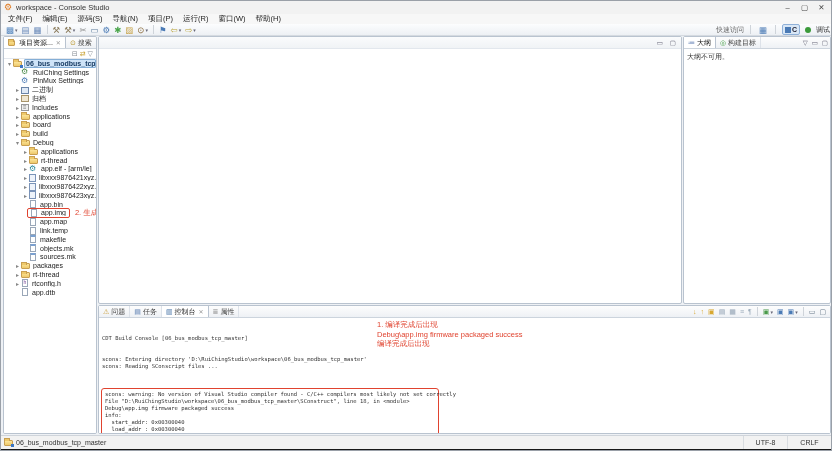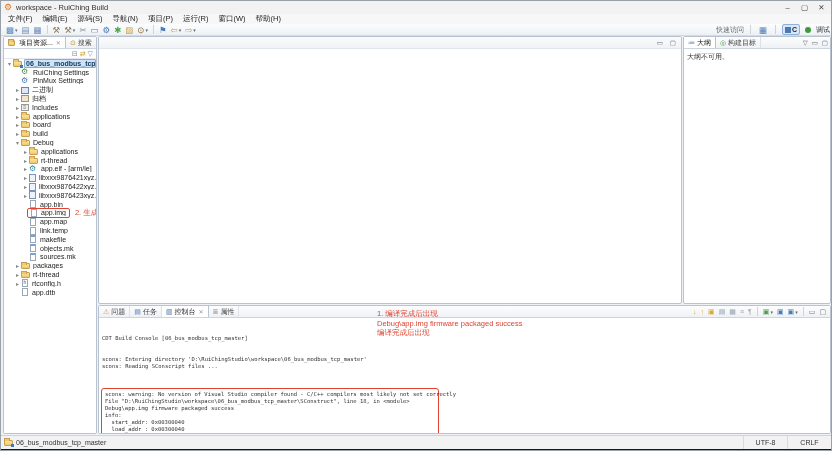--- a/index.html
+++ b/index.html
@@ -87,38 +87,38 @@
   .outline-msg { font-size:7px; color:#333; padding:3px 3px; }
   
   #console { left:97px; top:304px; width:733px; height:129px; }
   #console-toolbar { display:flex; align-items:center; margin-left:auto; padding-right:2px; }
   #console-toolbar .tbtn .g { font-size:7px; }
   .console-body { position:absolute; left:0; top:13px; right:0; bottom:0; background:#fff; overflow:hidden;
     font-family:"DejaVu Sans Mono", monospace; font-size:5.5px; line-height:7px; color:#333;
     padding:2px 0 0 3px; white-space:pre; }
   .cline { height:7px; }
   .cbox { border:1px solid #e0432f; border-radius:3px; width:338px; padding:2px 3px; margin:4px 0 5px -1px; }
-  #console-annotation { position:absolute; left:278px; top:3px; color:#e0432f;
+  #console-annotation { position:absolute; left:278px; top:14px; color:#e0432f;
     font-family:"Liberation Sans", sans-serif; font-size:7.5px; line-height:9.5px; white-space:nowrap; }
   
   .statusbar { position:absolute; left:0; top:434px; width:832px; height:14px; background:#f2f2f2;
     border-top:1px solid #cfd4da; display:flex; align-items:center; font-size:7px; color:#333; padding:0 2px; }
   .sb-right { margin-left:auto; display:flex; height:100%; align-items:center; }
   .sb-cell { width:44px; text-align:center; border-left:1px solid #d8dce0; height:100%; line-height:13px; }
   .bstrip { position:absolute; left:0; top:448px; width:832px; height:3px; background:#181818; }
   .reddot { position:absolute; left:3px; top:448.5px; width:3px; height:2.5px; border-radius:50%; background:#d22; }
 </style>
 </head>
 <body>
 
 <div id="app">
 
   <div class="titlebar">
     <span class="appicon">⚙</span>
-    <span class="wtitle">workspace - RuiChing Build</span>
+    <span class="wtitle">workspace - Console Studio</span>
     <span class="wctrls">
       <span class="wbtn">–</span>
       <span class="wbtn">▢</span>
       <span class="wbtn">✕</span>
     </span>
   </div>
 
   <div class="menubar">
       <span class="menu-item">文件(F)</span>
       <span class="menu-item">编辑(E)</span>

